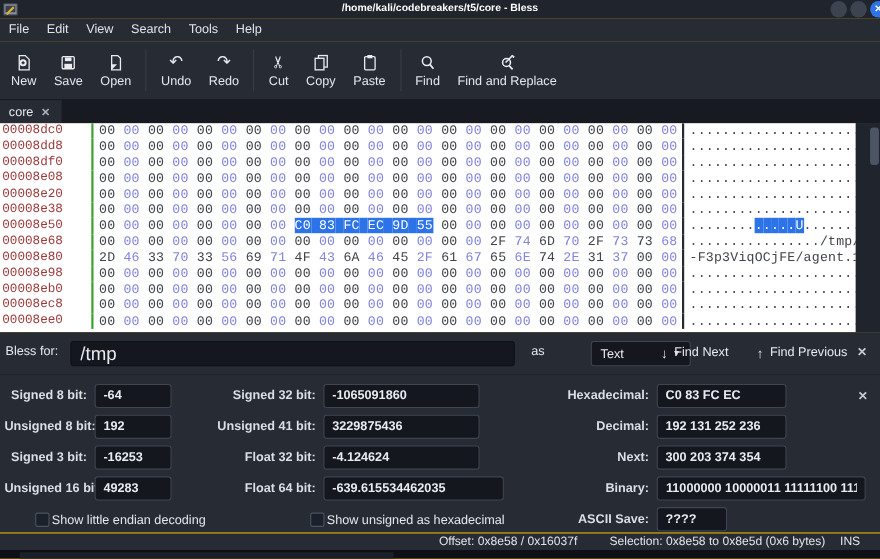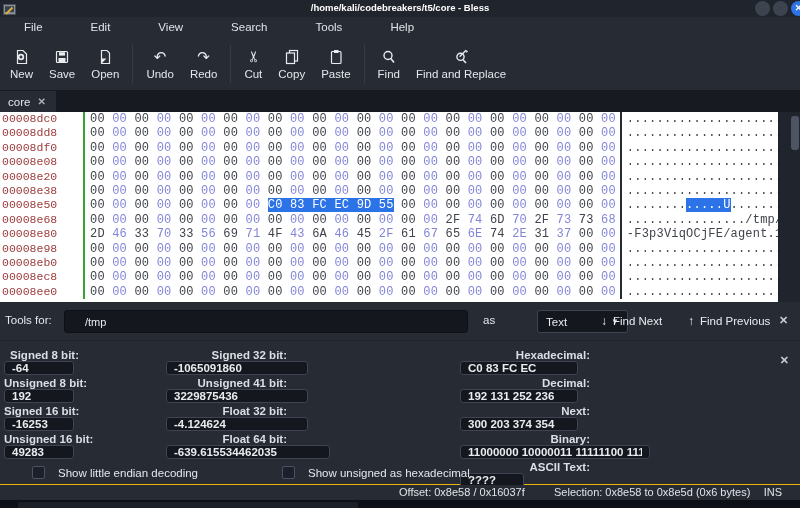--- a/index.html
+++ b/index.html
@@ -10,21 +10,21 @@
   
   .titlebar{position:absolute;top:0;left:0;right:0;height:17px;background:#20242d;}
   .app-icon{position:absolute;left:3px;top:2px;width:14px;height:12px;}
   .title{position:absolute;left:100px;right:100px;top:2px;text-align:center;color:#ffffff;font-weight:bold;font-size:9.5px;white-space:nowrap;}
   .win-controls{position:absolute;right:-6px;top:1px;display:flex;gap:3px;}
   .wc{width:15px;height:15px;border-radius:50%;background:#3d4450;}
   .wc.close{background:#2e74e8;color:#fff;font-size:9px;line-height:15px;text-align:center;font-weight:bold;}
 
   
   .menubar{position:absolute;top:17px;left:0;right:0;height:21px;display:flex;align-items:center;background:#262b34;padding-left:0;}
-  .menu-item{color:#e0e3e8;font-size:11.5px;padding:0 24px;line-height:21px;}
+  .menu-item{color:#e0e3e8;font-size:11.5px;padding:0 8px;line-height:21px;}
 
   
   .toolbar{position:absolute;top:38px;left:0;right:0;height:52px;display:flex;align-items:stretch;background:#262b34;padding-left:2px;}
   .tb-item{display:flex;flex-direction:column;align-items:center;justify-content:center;gap:3px;padding:3px 8px;}
   .tb-icon{height:17px;display:flex;align-items:center;justify-content:center;color:#e9ebee;font-size:15px;line-height:17px;}
   .tb-icon svg{display:block;}
   .tico{display:inline-block;}
   .tico.rot{transform:rotate(-90deg);}
   .tb-label{font-size:11.5px;color:#e4e7ec;white-space:nowrap;}
   .tb-sep{width:1px;background:#373d48;margin:7px 5px;}
@@ -43,44 +43,44 @@
   .hex-bytes{border-left:2px solid #3aa32f;padding-left:5px;color:#3f434b;font-size:12px;letter-spacing:0.2px;margin-left:26px;}
   .byte.alt{color:#8285d9;}
   .sel{background:#2d73e8;color:#ffffff !important;}
   .hex-ascii{border-left:2px solid #252a33;padding-left:5px;margin-left:4px;color:#3f434b;font-size:12px;letter-spacing:0.2px;}
   .scrollbar{position:absolute;right:0;top:0;bottom:0;width:22px;background:#20242d;}
   .sb-thumb{position:absolute;right:1px;top:4px;width:8px;height:34px;background:#4d5565;border-radius:3px;}
 
   
   .searchbar{position:absolute;top:302px;left:0;right:0;height:38px;background:#262b34;}
   .search-label{position:absolute;left:5px;top:12px;color:#e4e7ec;font-size:11.5px;}
-  .search-input{position:absolute;left:64px;top:8px;width:404px;height:23px;background:#14171e;border:1px solid #0e1117;border-radius:3px;color:#e8ebef;font-size:11px;padding:0 20px;font-family:"Liberation Sans",sans-serif;outline:none;}
+  .search-input{position:absolute;left:64px;top:8px;width:404px;height:23px;background:#14171e;border:1px solid #0e1117;border-radius:3px;color:#e8ebef;font-size:17px;padding:0 8px;font-family:"Liberation Sans",sans-serif;outline:none;}
   .as-label{position:absolute;left:483px;top:12px;color:#e4e7ec;font-size:11.5px;}
   .type-select{position:absolute;left:497px;top:8px;width:91px;height:23px;background:#14171e;border:1px solid #3e4452;border-radius:3px;color:#e8ebef;font-size:11.5px;display:flex;align-items:center;padding:0 8px;margin-left:40px;}
   .select-caret{margin-left:auto;font-size:8px;color:#c8ccd4;}
   .find-btn{position:absolute;top:12px;display:flex;gap:6px;align-items:center;color:#e8ebef;font-size:11.5px;white-space:nowrap;}
   .find-next{left:601px;} .find-prev{left:688px;}
   .find-arrow{font-size:12px;}
   .search-close{position:absolute;left:779px;top:12px;color:#c8ccd4;font-size:11px;font-weight:bold;}
 
   
   .convertpanel{position:absolute;top:340px;left:0;right:0;height:144px;background:#262b34;border-top:1px solid #20242c;}
   .cv-col{position:absolute;top:8px;display:flex;flex-direction:column;gap:6px;}
   .col1{left:4px;} .col2{left:166px;} .col3{left:460px;}
-  .cv-row{display:flex;align-items:flex-start;height:22px;flex-direction:column;}
+  .cv-row{display:flex;align-items:center;height:22px;}
   .cv-label{text-align:right;color:#dbdfe5;font-size:11.5px;font-weight:bold;padding-right:7px;white-space:nowrap;}
   .col1 .cv-label{width:82px;} .col2 .cv-label{width:128px;} .col3 .cv-label{width:137px;}
   .cv-input{height:22px;background:#14171e;border:1px solid #3e4452;border-radius:3px;color:#e8ebef;font-size:11.5px;padding:0 7px;font-family:"Liberation Sans",sans-serif;outline:none;font-weight:bold;}
   .col1 .cv-input{width:70px;}
   .col2 .cv-input{width:142px;}
   .col2 .cv-row:nth-child(4) .cv-input{width:164px;}
   .col3 .cv-input{width:118px;}
   .col3 .cv-row:nth-child(4) .cv-input{width:190px;}
   .col3 .cv-row:nth-child(5) .cv-input{width:64px;}
-  .cv-check{position:absolute;top:125px;display:flex;align-items:center;gap:13px;}
+  .cv-check{position:absolute;top:125px;display:flex;align-items:center;gap:2px;}
   .check1{left:32px;} .check2{left:282px;}
   .checkbox{width:13px;height:13px;background:#1c202a;border:1px solid #4a5261;border-radius:2px;}
   .check-label{color:#e4e7ec;font-size:11.5px;}
   .panel-close{position:absolute;top:13px;right:11px;color:#c8ccd4;font-size:11px;font-weight:bold;}
 
   
   .statusbar{position:absolute;top:485px;left:0;right:0;height:15px;background:#262b34;color:#e0e4e9;font-size:11px;line-height:15px;}
   .status-offset{position:absolute;left:399px;}
   .status-selection{position:absolute;left:554px;}
   .status-mode{position:absolute;right:18px;}
@@ -232,21 +232,21 @@
         <div class="hex-row"><span class="hex-offset">00008eb0</span><span class="hex-bytes"><span class="byte">00</span><span class="byte-space"> </span><span class="byte alt">00</span><span class="byte-space"> </span><span class="byte">00</span><span class="byte-space"> </span><span class="byte alt">00</span><span class="byte-space"> </span><span class="byte">00</span><span class="byte-space"> </span><span class="byte alt">00</span><span class="byte-space"> </span><span class="byte">00</span><span class="byte-space"> </span><span class="byte alt">00</span><span class="byte-space"> </span><span class="byte">00</span><span class="byte-space"> </span><span class="byte alt">00</span><span class="byte-space"> </span><span class="byte">00</span><span class="byte-space"> </span><span class="byte alt">00</span><span class="byte-space"> </span><span class="byte">00</span><span class="byte-space"> </span><span class="byte alt">00</span><span class="byte-space"> </span><span class="byte">00</span><span class="byte-space"> </span><span class="byte alt">00</span><span class="byte-space"> </span><span class="byte">00</span><span class="byte-space"> </span><span class="byte alt">00</span><span class="byte-space"> </span><span class="byte">00</span><span class="byte-space"> </span><span class="byte alt">00</span><span class="byte-space"> </span><span class="byte">00</span><span class="byte-space"> </span><span class="byte alt">00</span><span class="byte-space"> </span><span class="byte">00</span><span class="byte-space"> </span><span class="byte alt">00</span></span><span class="hex-ascii"><span class="achar">.</span><span class="achar">.</span><span class="achar">.</span><span class="achar">.</span><span class="achar">.</span><span class="achar">.</span><span class="achar">.</span><span class="achar">.</span><span class="achar">.</span><span class="achar">.</span><span class="achar">.</span><span class="achar">.</span><span class="achar">.</span><span class="achar">.</span><span class="achar">.</span><span class="achar">.</span><span class="achar">.</span><span class="achar">.</span><span class="achar">.</span><span class="achar">.</span><span class="achar">.</span><span class="achar">.</span><span class="achar">.</span><span class="achar">.</span></span></div>
         <div class="hex-row"><span class="hex-offset">00008ec8</span><span class="hex-bytes"><span class="byte">00</span><span class="byte-space"> </span><span class="byte alt">00</span><span class="byte-space"> </span><span class="byte">00</span><span class="byte-space"> </span><span class="byte alt">00</span><span class="byte-space"> </span><span class="byte">00</span><span class="byte-space"> </span><span class="byte alt">00</span><span class="byte-space"> </span><span class="byte">00</span><span class="byte-space"> </span><span class="byte alt">00</span><span class="byte-space"> </span><span class="byte">00</span><span class="byte-space"> </span><span class="byte alt">00</span><span class="byte-space"> </span><span class="byte">00</span><span class="byte-space"> </span><span class="byte alt">00</span><span class="byte-space"> </span><span class="byte">00</span><span class="byte-space"> </span><span class="byte alt">00</span><span class="byte-space"> </span><span class="byte">00</span><span class="byte-space"> </span><span class="byte alt">00</span><span class="byte-space"> </span><span class="byte">00</span><span class="byte-space"> </span><span class="byte alt">00</span><span class="byte-space"> </span><span class="byte">00</span><span class="byte-space"> </span><span class="byte alt">00</span><span class="byte-space"> </span><span class="byte">00</span><span class="byte-space"> </span><span class="byte alt">00</span><span class="byte-space"> </span><span class="byte">00</span><span class="byte-space"> </span><span class="byte alt">00</span></span><span class="hex-ascii"><span class="achar">.</span><span class="achar">.</span><span class="achar">.</span><span class="achar">.</span><span class="achar">.</span><span class="achar">.</span><span class="achar">.</span><span class="achar">.</span><span class="achar">.</span><span class="achar">.</span><span class="achar">.</span><span class="achar">.</span><span class="achar">.</span><span class="achar">.</span><span class="achar">.</span><span class="achar">.</span><span class="achar">.</span><span class="achar">.</span><span class="achar">.</span><span class="achar">.</span><span class="achar">.</span><span class="achar">.</span><span class="achar">.</span><span class="achar">.</span></span></div>
         <div class="hex-row"><span class="hex-offset">00008ee0</span><span class="hex-bytes"><span class="byte">00</span><span class="byte-space"> </span><span class="byte alt">00</span><span class="byte-space"> </span><span class="byte">00</span><span class="byte-space"> </span><span class="byte alt">00</span><span class="byte-space"> </span><span class="byte">00</span><span class="byte-space"> </span><span class="byte alt">00</span><span class="byte-space"> </span><span class="byte">00</span><span class="byte-space"> </span><span class="byte alt">00</span><span class="byte-space"> </span><span class="byte">00</span><span class="byte-space"> </span><span class="byte alt">00</span><span class="byte-space"> </span><span class="byte">00</span><span class="byte-space"> </span><span class="byte alt">00</span><span class="byte-space"> </span><span class="byte">00</span><span class="byte-space"> </span><span class="byte alt">00</span><span class="byte-space"> </span><span class="byte">00</span><span class="byte-space"> </span><span class="byte alt">00</span><span class="byte-space"> </span><span class="byte">00</span><span class="byte-space"> </span><span class="byte alt">00</span><span class="byte-space"> </span><span class="byte">00</span><span class="byte-space"> </span><span class="byte alt">00</span><span class="byte-space"> </span><span class="byte">00</span><span class="byte-space"> </span><span class="byte alt">00</span><span class="byte-space"> </span><span class="byte">00</span><span class="byte-space"> </span><span class="byte alt">00</span></span><span class="hex-ascii"><span class="achar">.</span><span class="achar">.</span><span class="achar">.</span><span class="achar">.</span><span class="achar">.</span><span class="achar">.</span><span class="achar">.</span><span class="achar">.</span><span class="achar">.</span><span class="achar">.</span><span class="achar">.</span><span class="achar">.</span><span class="achar">.</span><span class="achar">.</span><span class="achar">.</span><span class="achar">.</span><span class="achar">.</span><span class="achar">.</span><span class="achar">.</span><span class="achar">.</span><span class="achar">.</span><span class="achar">.</span><span class="achar">.</span><span class="achar">.</span></span></div>
       </div>
     <div class="scrollbar">
       <div class="sb-thumb"></div>
     </div>
   </div>
 
   <div class="searchbar">
-    <span class="search-label">Tools for:</span>
+    <span class="search-label">Bless for:</span>
     <input class="search-input" type="text" value="/tmp" style="">
     <span class="as-label">as</span>
     <div class="type-select">
       <span>Text</span>
       <span class="select-caret">▼</span>
     </div>
     <div class="find-btn find-next">
       <span class="find-arrow">↓</span>
       <span>Find Next</span>
     </div>
@@ -262,21 +262,21 @@
         <div class="cv-col col1">
           <div class="cv-row">
             <span class="cv-label">Signed 8 bit:</span>
             <input class="cv-input" type="text" value="-64" style="">
           </div>
           <div class="cv-row">
             <span class="cv-label">Unsigned 8 bit:</span>
             <input class="cv-input" type="text" value="192" style="">
           </div>
           <div class="cv-row">
-            <span class="cv-label">Signed 16 bit:</span>
+            <span class="cv-label">Signed 3 bit:</span>
             <input class="cv-input" type="text" value="-16253" style="">
           </div>
           <div class="cv-row">
             <span class="cv-label">Unsigned 16 bit:</span>
             <input class="cv-input" type="text" value="49283" style="">
           </div>
         </div>
         <div class="cv-col col2">
           <div class="cv-row">
             <span class="cv-label">Signed 32 bit:</span>
@@ -306,21 +306,21 @@
           </div>
           <div class="cv-row">
             <span class="cv-label">Next:</span>
             <input class="cv-input" type="text" value="300 203 374 354" style="">
           </div>
           <div class="cv-row">
             <span class="cv-label">Binary:</span>
             <input class="cv-input" type="text" value="11000000 10000011 11111100 11101100" style="">
           </div>
           <div class="cv-row">
-            <span class="cv-label">ASCII Text:</span>
+            <span class="cv-label">ASCII Save:</span>
             <input class="cv-input" type="text" value="????" style="">
           </div>
         </div>
       </div>
     <div>
         <div class="cv-check check1">
           <span class="checkbox"></span>
           <span class="check-label">Show little endian decoding</span>
         </div>
         <div class="cv-check check2">

